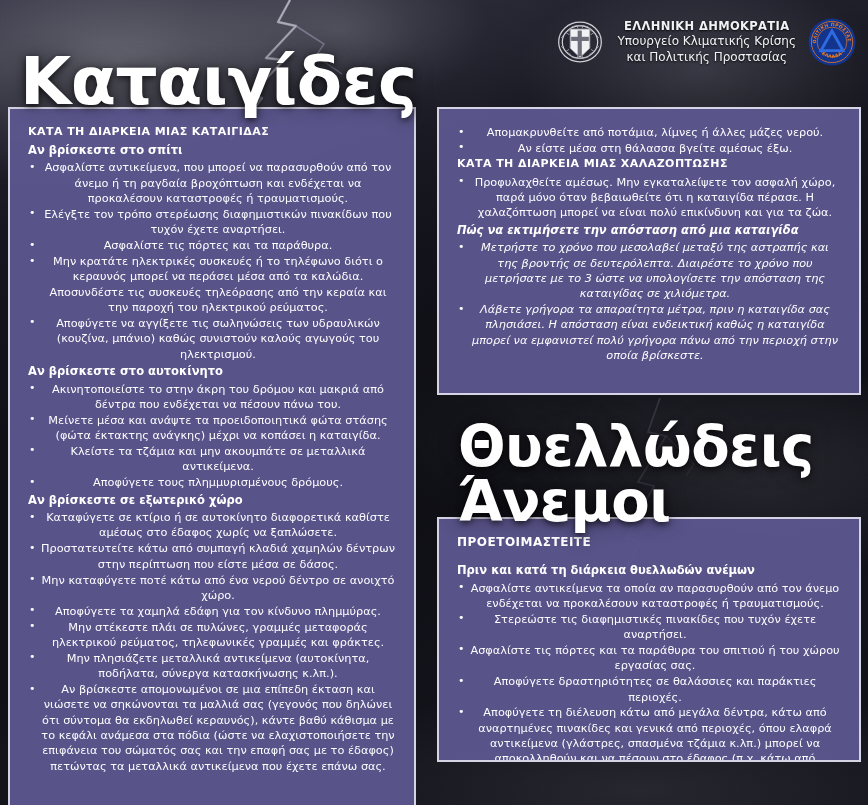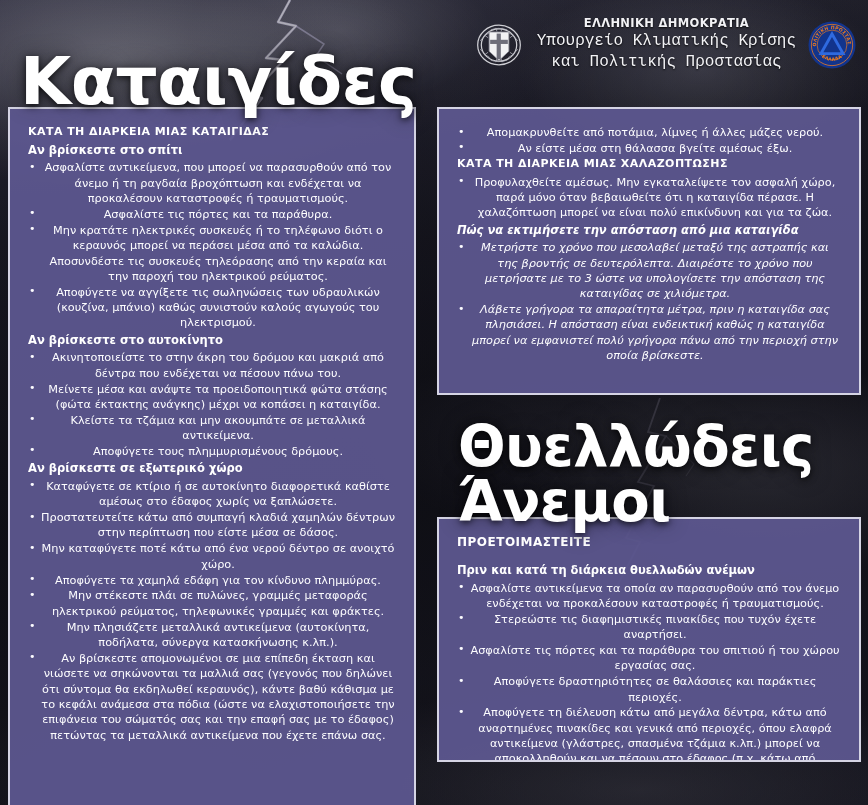--- a/index.html
+++ b/index.html
@@ -78,24 +78,23 @@
     text-shadow: 0 1px 2px rgba(0,0,0,0.85);
   }
   .brand-text .l1 {
     font-size: 11.5px;
     font-weight: 700;
     letter-spacing: 0.35px;
     display: block;
   }
   .brand-text .l2,
   .brand-text .l3 {
-    font-size: 16px;
+    font-size: 12px;
     font-weight: 400;
     display: block;
-    font-family: Liberation Mono, monospace;
   }
 
   .emblem { width: 52px; height: 52px; display: block; }
   .cp-logo { width: 48px; height: 48px; display: block; }
 
   
   .poster-title {
     position: absolute;
     z-index: 5;
     color: #ffffff;
@@ -268,20 +267,21 @@
   </div>
 
   <section class="panel" id="panel-storms-left">
 
     <div class="sec-head">ΚΑΤΑ ΤΗ ΔΙΑΡΚΕΙΑ ΜΙΑΣ ΚΑΤΑΙΓΙΔΑΣ</div>
 
     <div class="block">
       <div class="sub-head">Αν βρίσκεστε στο σπίτι</div>
       <ul class="bullets">
         <li>Ασφαλίστε αντικείμενα, που μπορεί να παρασυρθούν από τον άνεμο ή τη ραγδαία βροχόπτωση και ενδέχεται να προκαλέσουν καταστροφές ή τραυματισμούς.</li>
+        <li>Ελέγξτε τον τρόπο στερέωσης διαφημιστικών πινακίδων που τυχόν έχετε αναρτήσει.</li>
         <li>Ασφαλίστε τις πόρτες και τα παράθυρα.</li>
         <li>Μην κρατάτε ηλεκτρικές συσκευές ή το τηλέφωνο διότι ο κεραυνός μπορεί να περάσει μέσα από τα καλώδια. Αποσυνδέστε τις συσκευές τηλεόρασης από την κεραία και την παροχή του ηλεκτρικού ρεύματος.</li>
         <li>Αποφύγετε να αγγίξετε τις σωληνώσεις των υδραυλικών (κουζίνα, μπάνιο) καθώς συνιστούν καλούς αγωγούς του ηλεκτρισμού.</li>
       </ul>
     </div>
 
     <div class="block gap">
       <div class="sub-head">Αν βρίσκεστε στο αυτοκίνητο</div>
       <ul class="bullets">
         <li>Ακινητοποιείστε το στην άκρη του δρόμου και μακριά από δέντρα που ενδέχεται να πέσουν πάνω του.</li>

